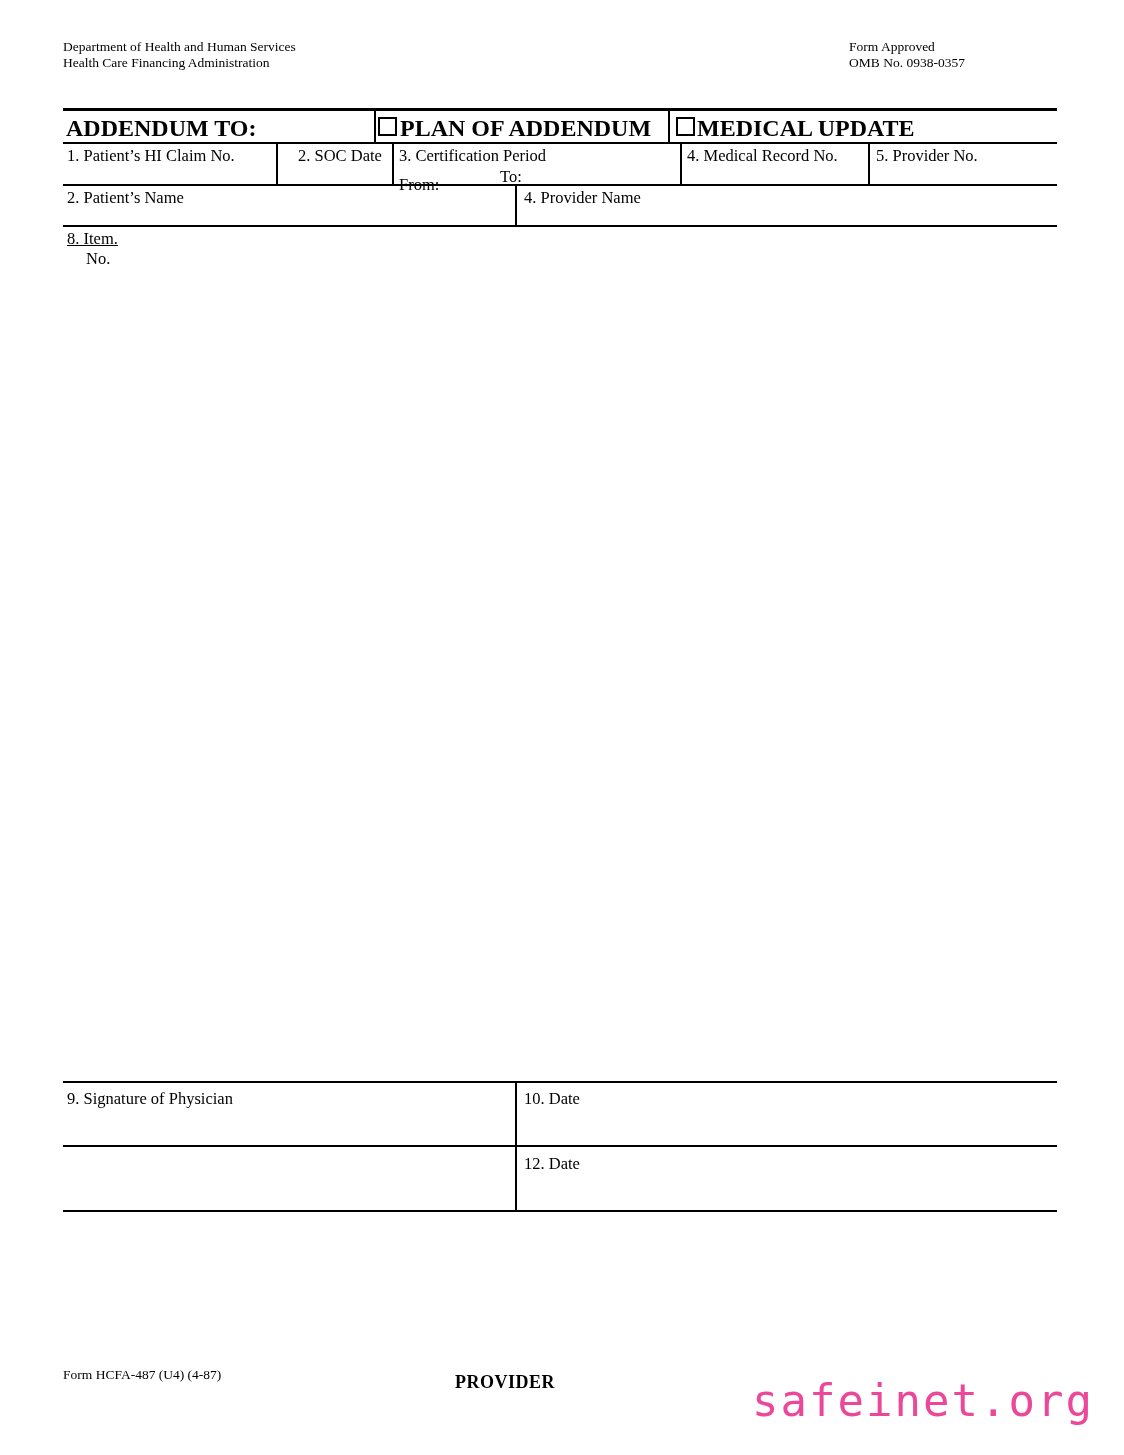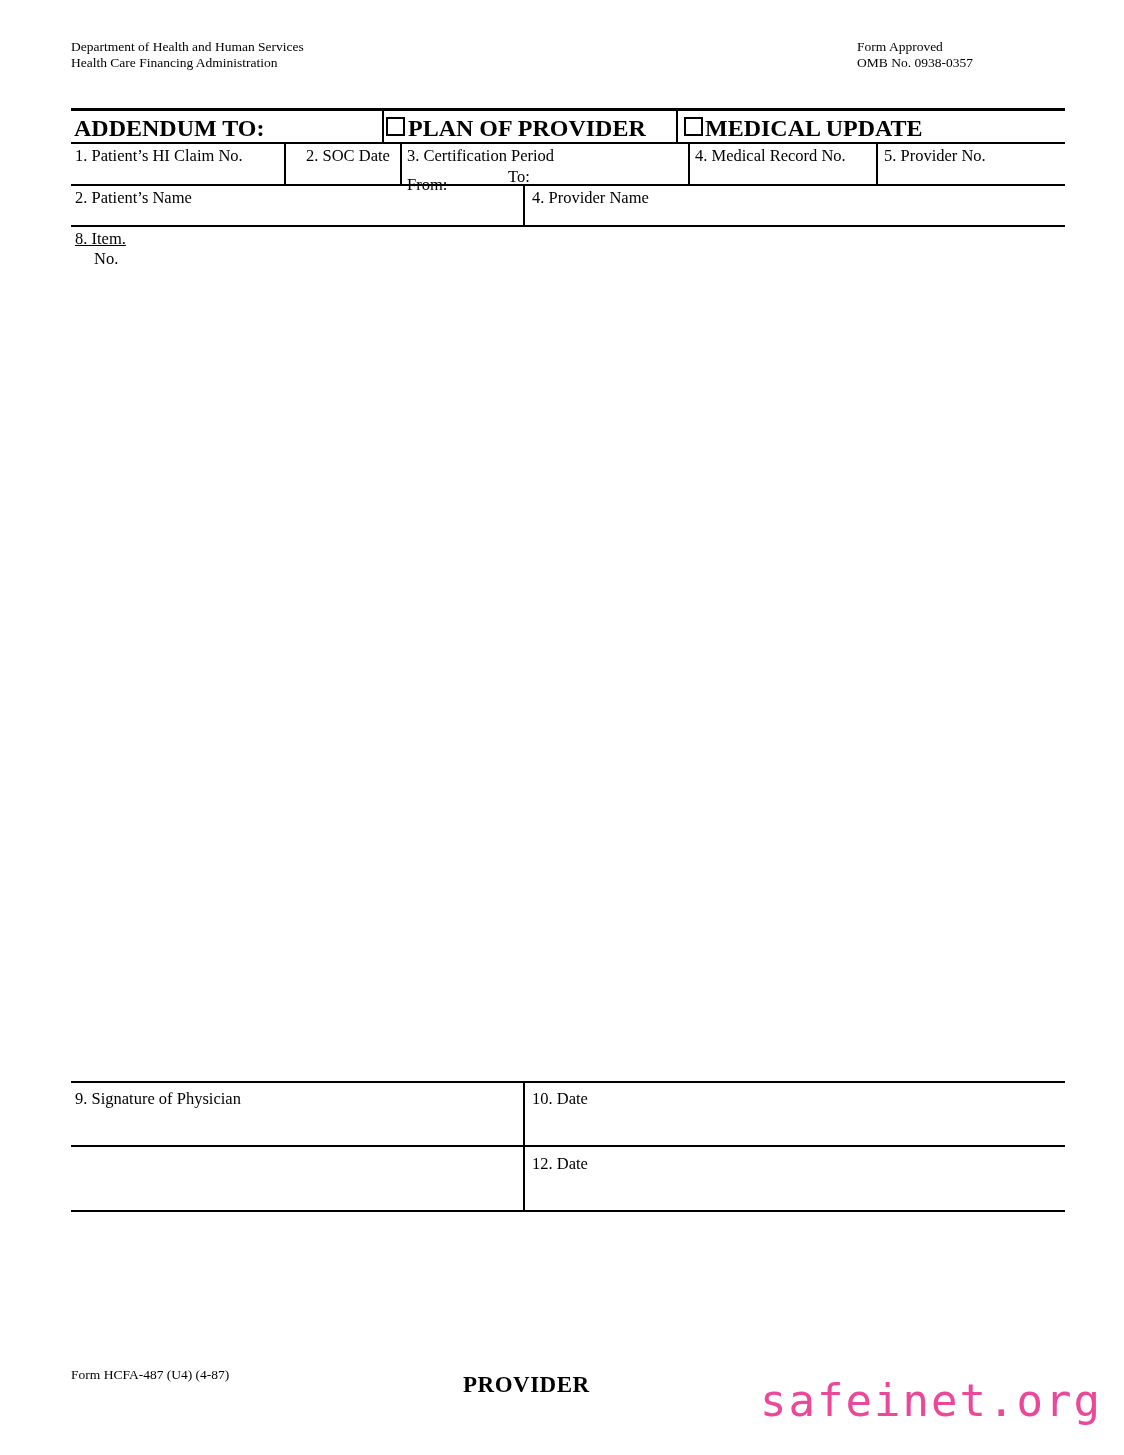--- a/index.html
+++ b/index.html
@@ -11,21 +11,21 @@
     width: 1124px;
     height: 1455px;
     position: relative;
     font-family: "Liberation Serif", "DejaVu Serif", serif;
     color: #000000;
     overflow: hidden;
   }
 
   .page {
     position: absolute;
-    left: 8px; top: 0;
+    left: 0; top: 0;
     width: 936px;
     height: 1455px;
   }
 
   
   .agency {
     position: absolute;
     left: 63px;
     top: 39px;
     font-size: 13.5px;
@@ -119,21 +119,21 @@
     left: 63px;
     top: 1366px;
     font-size: 13.5px;
     line-height: 17px;
     white-space: nowrap;
   }
   #provider-footer {
     position: absolute;
     left: 455px;
     top: 1372px;
-    font-size: 23px;
+    font-size: 18px;
     font-weight: bold;
     letter-spacing: 0.5px;
     white-space: nowrap;
   }
   #watermark {
     position: absolute;
     left: 752px;
     top: 1375px;
     font-family: "DejaVu Sans Mono", "Liberation Mono", monospace;
     font-size: 44px;
@@ -173,21 +173,21 @@
   <div class="vrule" style="left:680px; top:142px; height:42px;"></div>
   <div class="vrule" style="left:868px; top:142px; height:42px;"></div>
 
   <div class="vrule" style="left:515px; top:184px; height:41px;"></div>
 
   <div class="vrule" style="left:515px; top:1081px; height:129px;"></div>
 
   <div class="band-label" id="addendum-label">ADDENDUM TO:</div>
 
   <div class="checkbox" id="plan-checkbox"></div>
-  <div class="band-label" id="plan-label">PLAN OF PROVIDER</div>
+  <div class="band-label" id="plan-label">PLAN OF ADDENDUM</div>
 
   <div class="checkbox" id="update-checkbox"></div>
   <div class="band-label" id="update-label">MEDICAL UPDATE</div>
 
   <div class="field-label" id="f1-label">1. Patient’s HI Claim No.</div>
   <div class="field-label" id="f2-label">2. SOC Date</div>
   <div class="field-label" id="f3-label">3. Certification Period</div>
   <div class="field-sub" id="f3-from">From:</div>
   <div class="field-sub" id="f3-to">To:</div>
   <div class="field-label" id="f4-label">4. Medical Record No.</div>

